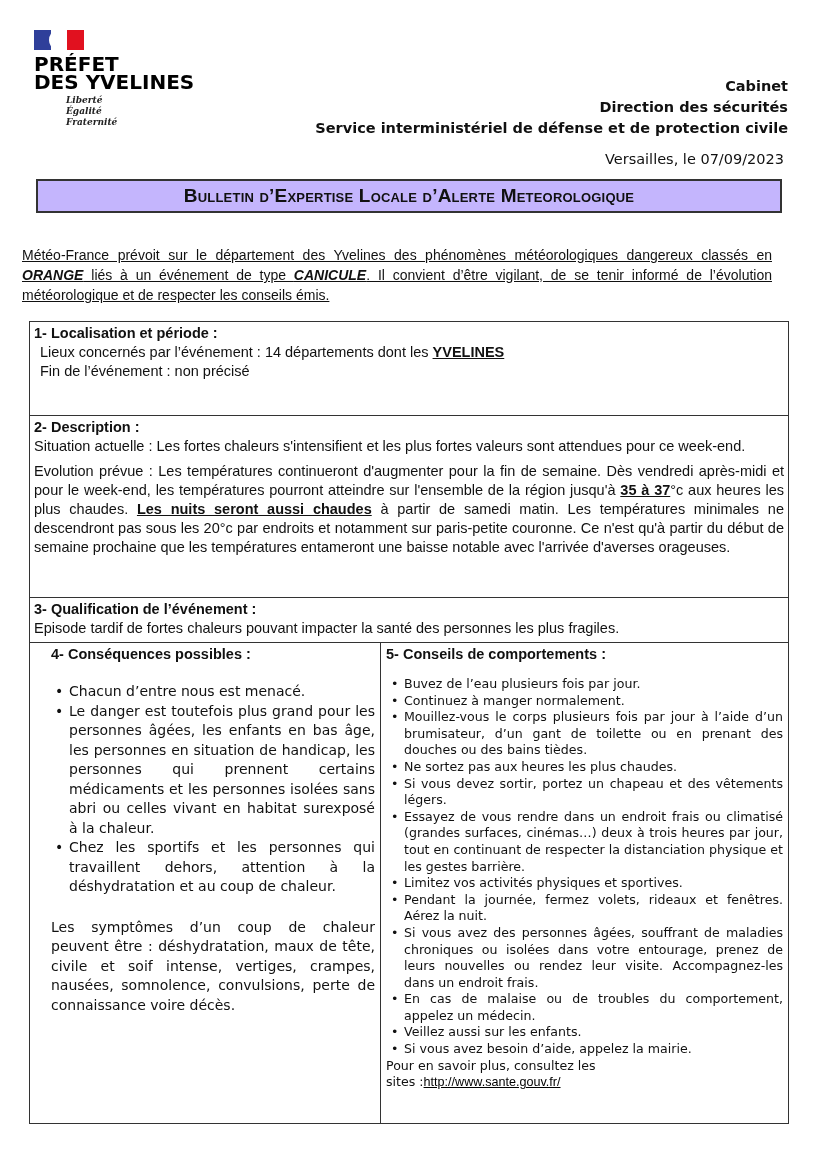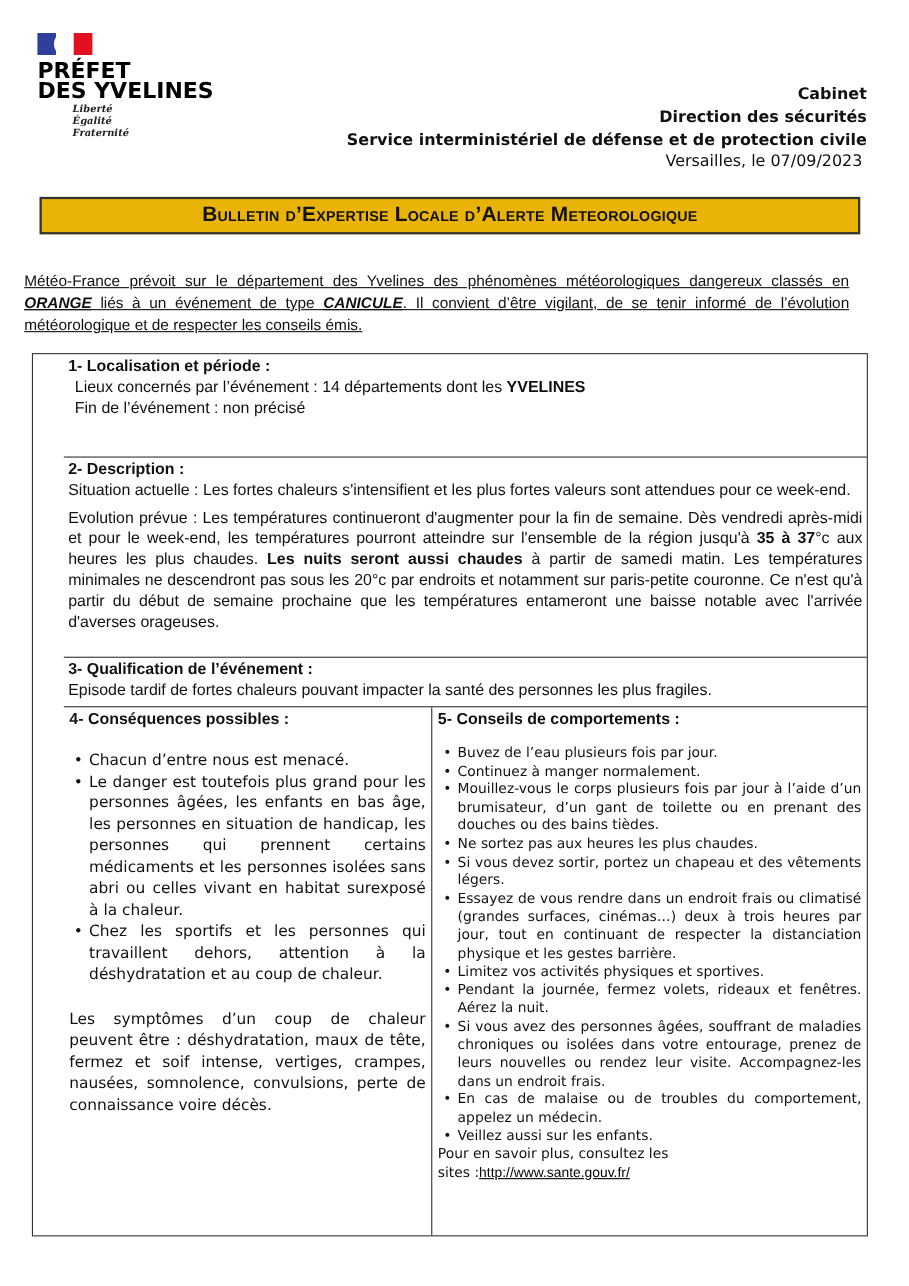--- a/index.html
+++ b/index.html
@@ -9,50 +9,50 @@
   .logo { position: absolute; left: 34px; top: 30px; }
   .flag { width: 50px; height: 20px; display: flex; position: relative; }
   .flag .b { width: 17px; height: 20px; background: #2f3f9a; }
   .flag .w { width: 16px; height: 20px; background: #ffffff; }
   .flag .r { width: 17px; height: 20px; background: #e1111f; }
   .flag .profile { position: absolute; left: 15px; top: 1px; width: 13px; height: 18px; background: #fff; border-radius: 50% 40% 30% 50%; }
   .prefet { font-family: "DejaVu Sans", sans-serif; font-weight: bold; font-size: 20px; line-height: 18px; margin-top: 5px; letter-spacing: 0px; color: #000; }
   .motto { font-family: "DejaVu Serif", serif; font-style: italic; font-size: 9px; line-height: 11px; margin-top: 4px; font-weight: bold; color: #222; margin-left: 32px; }
 
   .service { position: absolute; right: 38px; top: 76px; text-align: right; font-family: "DejaVu Sans", sans-serif; font-weight: bold; font-size: 14.5px; line-height: 21px; }
-  .date { position: absolute; right: 42px; top: 139px; font-size: 14.5px; font-family: "DejaVu Sans", sans-serif; }
+  .date { position: absolute; right: 42px; top: 151px; font-size: 14.5px; font-family: "DejaVu Sans", sans-serif; }
 
-  .title-box { position: absolute; left: 36px; top: 179px; width: 746px; height: 34px; background: #eab308; border: 2px solid #333; text-align: center; font-family: "Liberation Sans", sans-serif; font-weight: bold; font-size: 19px; line-height: 30px; font-variant: small-caps; letter-spacing: 0.2px; }
+  .title-box { position: absolute; left: 36px; top: 179px; width: 746px; height: 34px; background: #c4b5fd; border: 2px solid #333; text-align: center; font-family: "Liberation Sans", sans-serif; font-weight: bold; font-size: 19px; line-height: 30px; font-variant: small-caps; letter-spacing: 0.2px; }
 
   .intro { position: absolute; left: 22px; top: 245px; width: 750px; font-family: "Liberation Sans", sans-serif; font-size: 14px; line-height: 20px; text-align: justify; text-decoration: underline; }
   .intro .hl { font-weight: bold; font-style: italic; text-decoration: underline; }
 
-  .table { position: absolute; left: 29px; top: 321px; width: 760px; border: 1.5px solid #333; padding-left: 28px; }
+  .table { position: absolute; left: 29px; top: 321px; width: 760px; border: 1.5px solid #333; }
   .sec { border-bottom: 1.5px solid #333; padding: 2px 4px 4px 4px; font-family: "Liberation Sans", sans-serif; font-size: 14.5px; line-height: 19px; }
   .sec h3 { font-size: 14.5px; font-weight: bold; line-height: 19px; }
   .sec1 { height: 94px; }
   .sec1 .line { padding-left: 6px; }
   .sec2 { height: 182px; text-align: justify; }
   .sec2 p { margin-bottom: 6px; }
   .sec3 { height: 45px; }
   .cols { display: flex; height: 480px; }
   .col { padding: 2px 5px; font-size: 14.5px; line-height: 19px; }
-  .col4 { width: 335px; border-right: 1.5px solid #333; font-family: "DejaVu Sans", sans-serif; font-size: 14px; }
+  .col4 { width: 335px; border-right: 1.5px solid #333; font-family: "DejaVu Sans", sans-serif; font-size: 14px; margin-left: 16px; }
   .col5 { flex: 1; font-family: "DejaVu Sans", sans-serif; font-size: 12.6px; line-height: 16.6px; }
   .col h3 { font-family: "Liberation Sans", sans-serif; font-size: 14.5px; font-weight: bold; line-height: 19px; }
   .col4 ul { margin-top: 18px; list-style: none; }
   .col4 li { position: relative; padding-left: 18px; text-align: justify; line-height: 19.5px; }
   .col4 li::before { content: "•"; position: absolute; left: 4px; top: 0; }
   .col4 .symp { margin-top: 21px; text-align: justify; line-height: 19.5px; }
   .col5 ul { margin-top: 12px; list-style: none; }
   .col5 li { position: relative; padding-left: 18px; text-align: justify; }
   .col5 li::before { content: "•"; position: absolute; left: 5px; top: 0; }
   .col5 .more { margin-top: 0; }
   .col5 a { color: #000000; text-decoration: underline; font-family: "Liberation Sans", sans-serif; }
-  .bold { font-weight: bold; }
+  .bold { font-weight: bold; text-decoration: underline; }
 </style>
 </head>
 <body>
 
 <div class="logo">
   <div class="flag">
     <div class="b"></div>
       <div class="w"></div>
       <div class="r"></div>
     <div class="profile"></div>
@@ -99,34 +99,35 @@
   </div>
 
   <div class="cols">
     <div class="col col4">
       <h3>4- Conséquences possibles :</h3>
       <ul>
         <li>Chacun d’entre nous est menacé.</li>
         <li>Le danger est toutefois plus grand pour les personnes âgées, les enfants en bas âge, les personnes en situation de handicap, les personnes qui prennent certains médicaments et les personnes isolées sans abri ou celles vivant en habitat surexposé à la chaleur.</li>
         <li>Chez les sportifs et les personnes qui travaillent dehors, attention à la déshydratation et au coup de chaleur.</li>
       </ul>
-      <div class="symp">Les symptômes d’un coup de chaleur peuvent être : déshydratation, maux de tête, fermez et soif intense, vertiges, crampes, nausées, somnolence, convulsions, perte de connaissance voire décès.</div>
+      <div class="symp">Les symptômes d’un coup de chaleur peuvent être : déshydratation, maux de tête, civile et soif intense, vertiges, crampes, nausées, somnolence, convulsions, perte de connaissance voire décès.</div>
     </div>
     <div class="col col5">
       <h3>5- Conseils de comportements :</h3>
       <ul>
         <li>Buvez de l’eau plusieurs fois par jour.</li>
         <li>Continuez à manger normalement.</li>
         <li>Mouillez-vous le corps plusieurs fois par jour à l’aide d’un brumisateur, d’un gant de toilette ou en prenant des douches ou des bains tièdes.</li>
         <li>Ne sortez pas aux heures les plus chaudes.</li>
         <li>Si vous devez sortir, portez un chapeau et des vêtements légers.</li>
         <li>Essayez de vous rendre dans un endroit frais ou climatisé (grandes surfaces, cinémas…) deux à trois heures par jour, tout en continuant de respecter la distanciation physique et les gestes barrière.</li>
         <li>Limitez vos activités physiques et sportives.</li>
         <li>Pendant la journée, fermez volets, rideaux et fenêtres. Aérez la nuit.</li>
         <li>Si vous avez des personnes âgées, souffrant de maladies chroniques ou isolées dans votre entourage, prenez de leurs nouvelles ou rendez leur visite. Accompagnez-les dans un endroit frais.</li>
         <li>En cas de malaise ou de troubles du comportement, appelez un médecin.</li>
         <li>Veillez aussi sur les enfants.</li>
+        <li>Si vous avez besoin d’aide, appelez la mairie.</li>
       </ul>
       <div class="more">Pour en savoir plus, consultez les</div>
       <div><span>sites :</span><a>http://www.sante.gouv.fr/</a></div>
     </div>
   </div>
 </div>
 
 </body></html>

